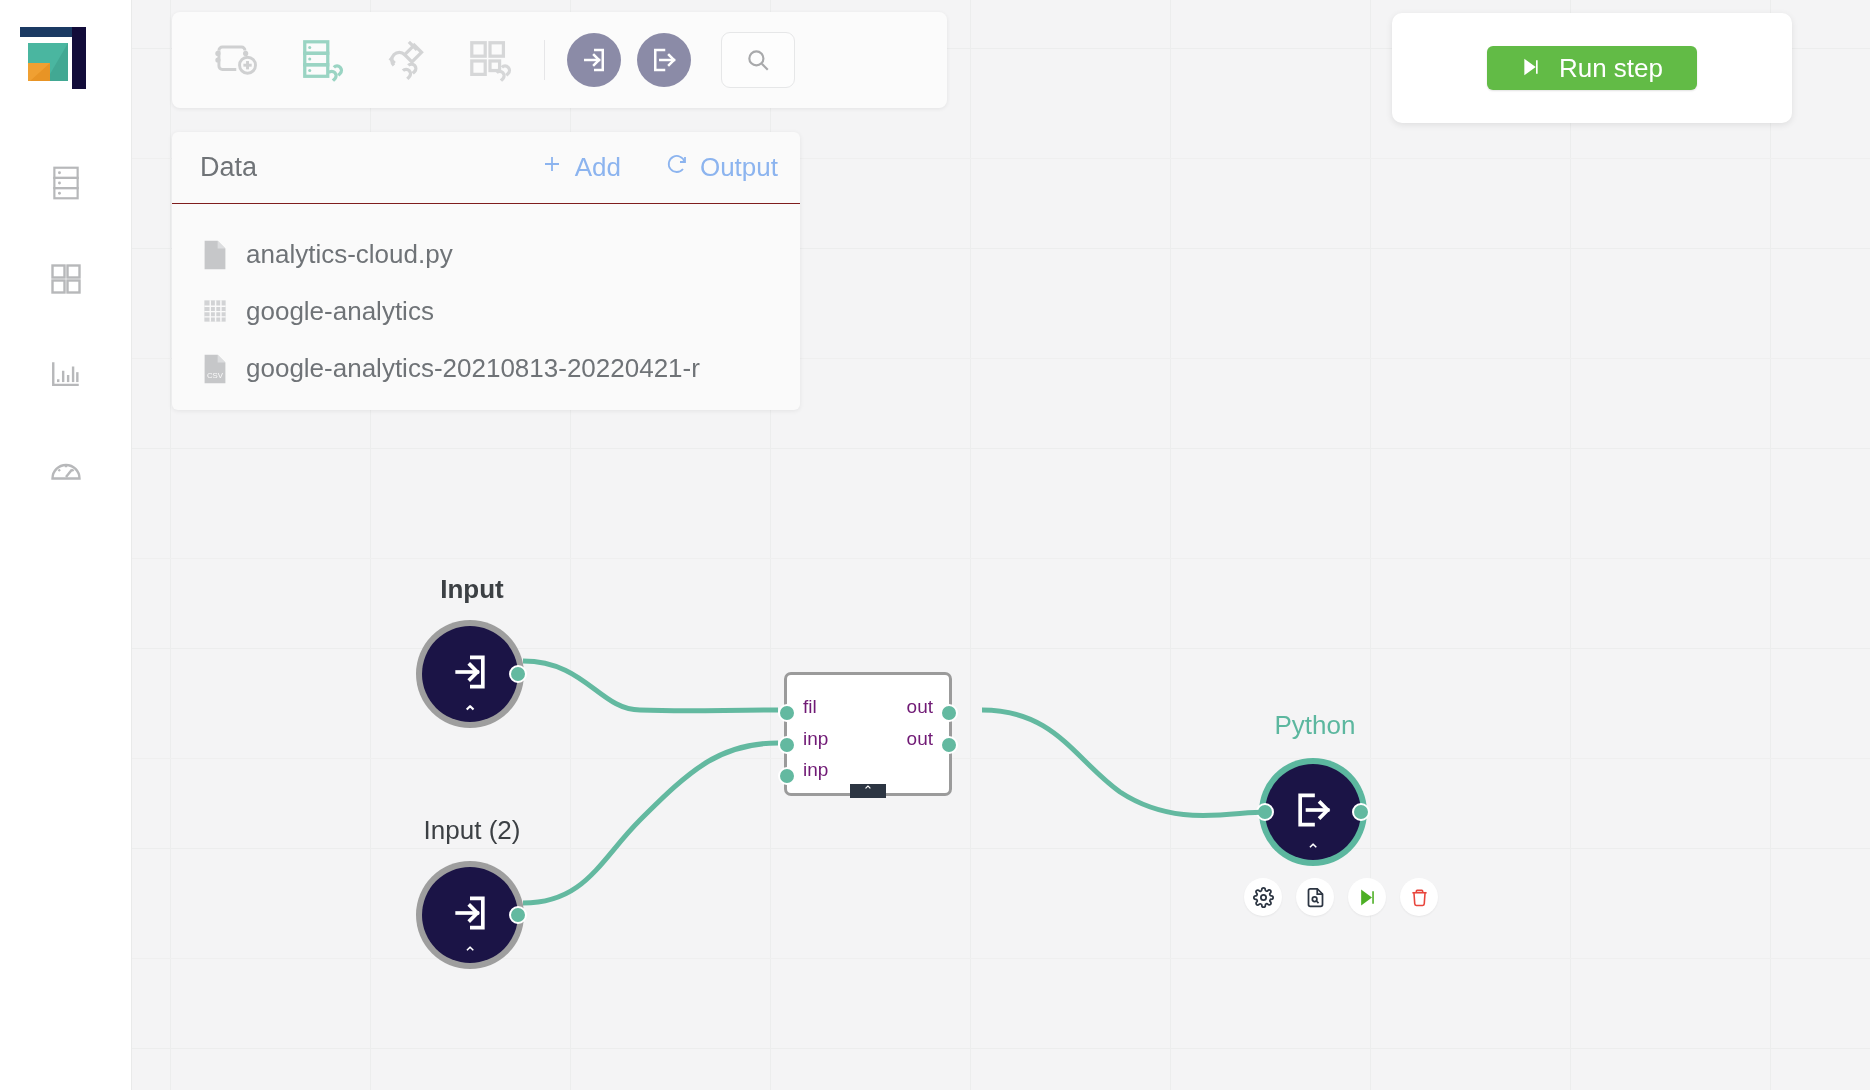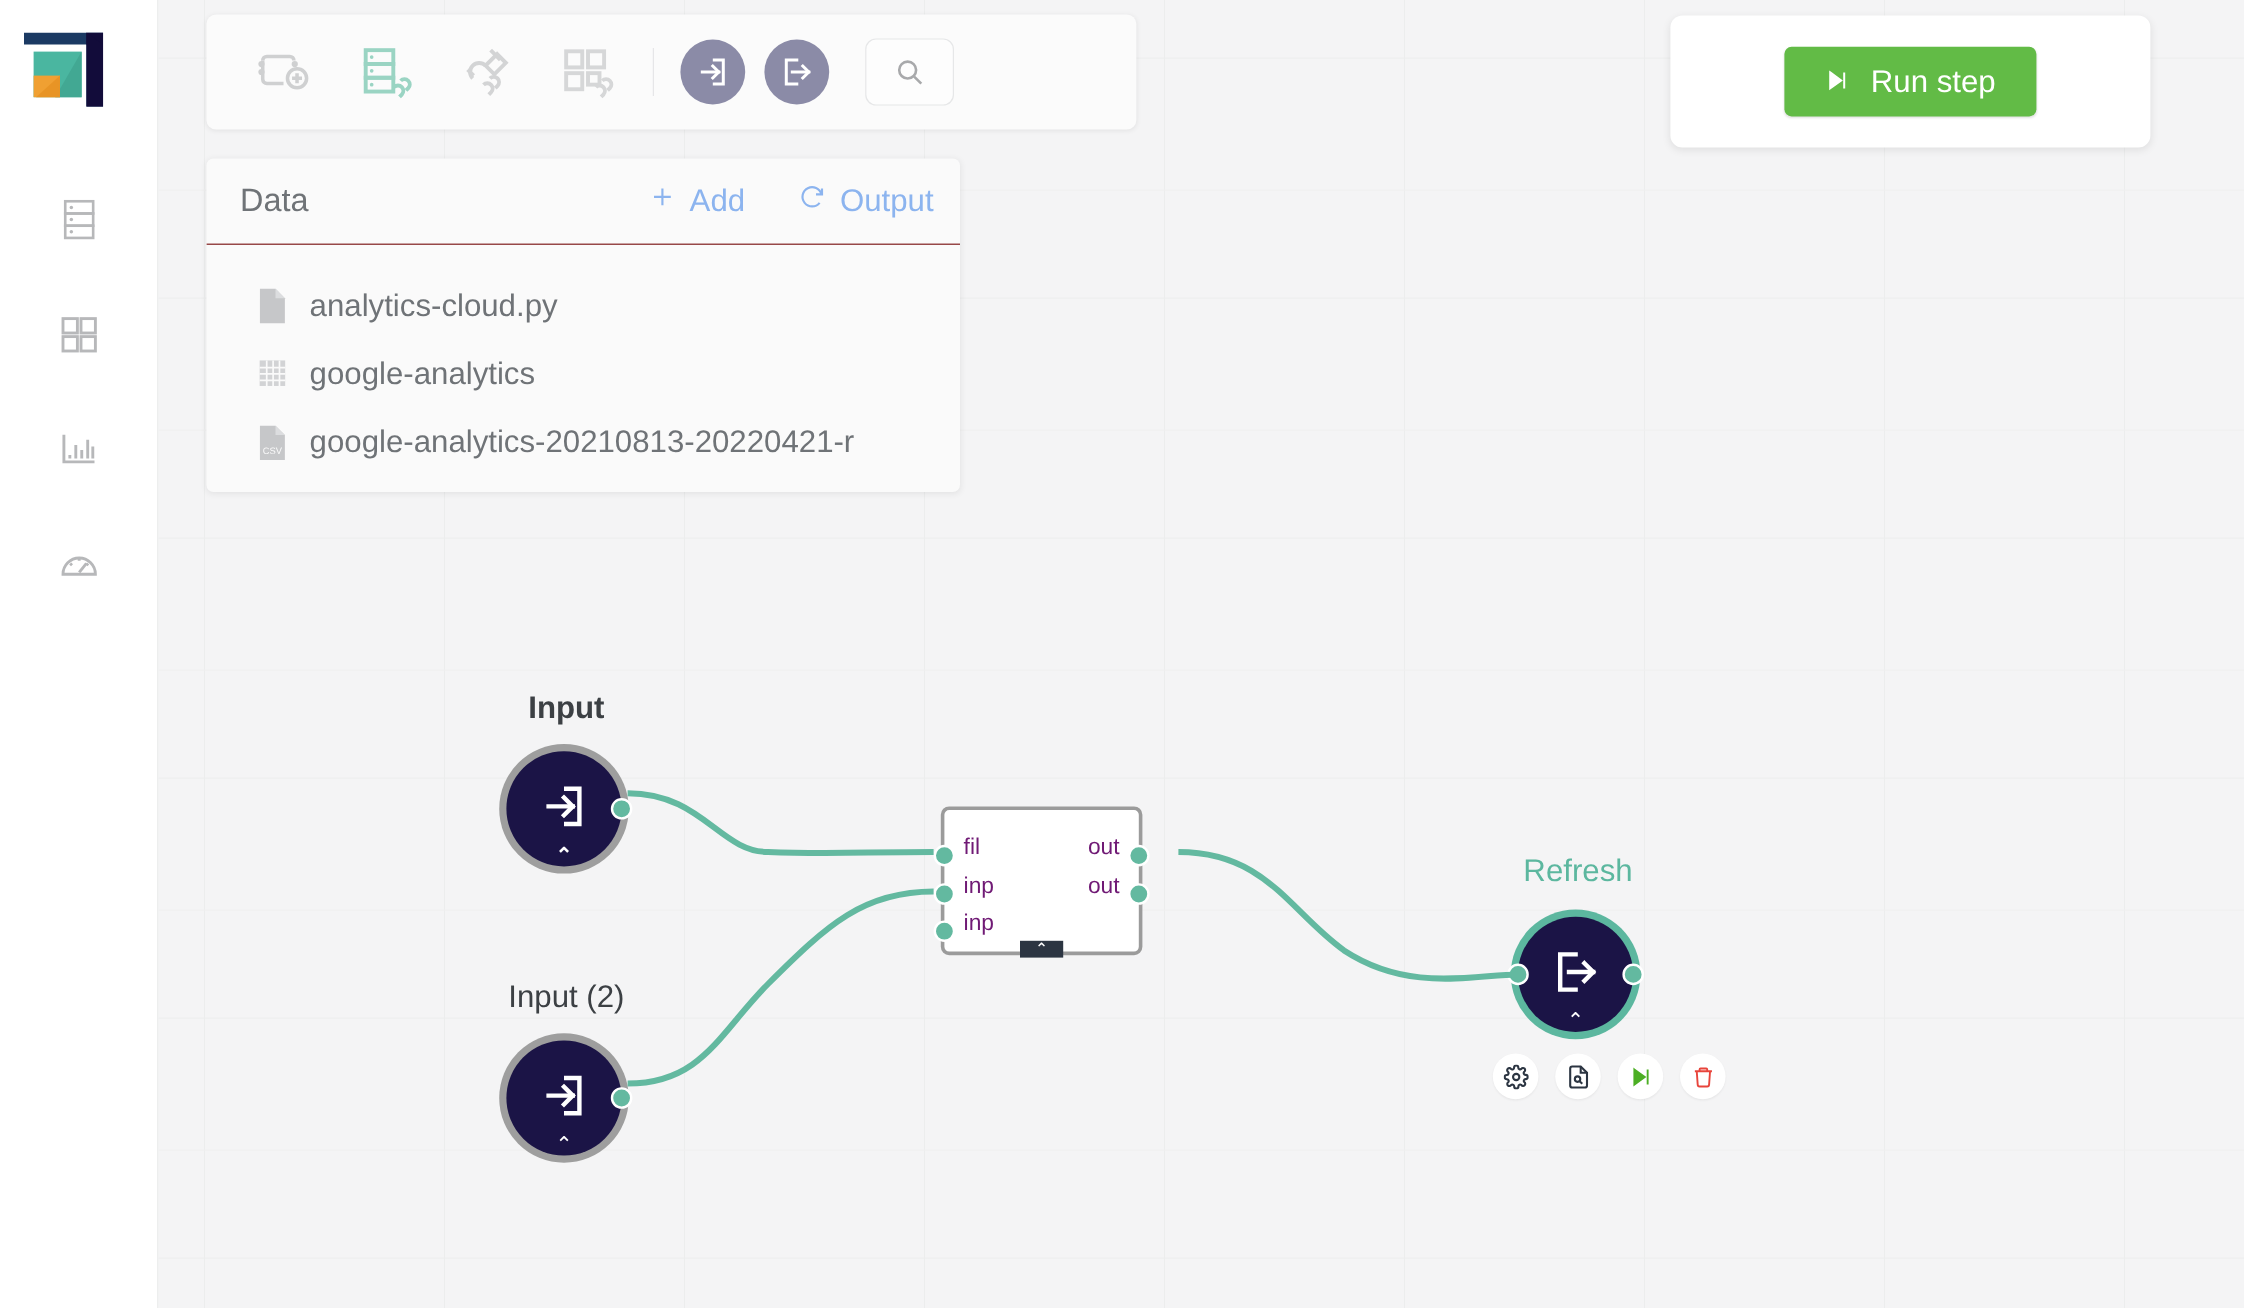--- a/index.html
+++ b/index.html
@@ -90,21 +90,21 @@
     background: #fff; border-radius: 10px;
     box-shadow: 0 2px 7px rgba(0,0,0,.09);
     display: flex; align-items: center; justify-content: center;
     z-index: 30;
   }
   #run-step-button {
     background: #62bb46;
     color: #fff;
     border: none;
     border-radius: 6px;
-    height: 58px;
+    height: 44px;
     padding: 0 34px;
     font-size: 26px;
     font-family: "Liberation Sans", sans-serif;
     display: flex; align-items: center; gap: 18px;
     cursor: pointer;
     box-shadow: 0 1px 2px rgba(0,0,0,.12);
   }
 
   
   #data-panel {
@@ -130,21 +130,21 @@
   }
   .dp-list { padding-top: 22px; }
   .dp-item {
     height: 57px;
     display: flex; align-items: center;
     padding-left: 30px;
     gap: 18px; cursor: pointer;
     white-space: nowrap;
   }
   .dp-item .fname { font-size: 26px; color: #6f7377; }
-  .fi { width: 26px; height: 32px; flex: none; margin-left: 12px; }
+  .fi { width: 26px; height: 32px; flex: none; }
 
   
   #graph { position: absolute; left: 0; top: 0; width: 1870px; height: 1090px; z-index: 10; pointer-events: none; }
   .gnode { position: absolute; pointer-events: auto; }
   .nlabel {
     position: absolute; width: 300px; text-align: center; left: -100px;
     font-size: 26px; color: #3c4044; white-space: nowrap;
   }
   .circ-node {
     width: 96px; height: 96px; border-radius: 50%;
@@ -243,21 +243,21 @@
       <div class="port-row" style="right:16px; top:21px;">out</div>
 
       <div class="port" style="right:-9px; top:61px;"></div>
       <div class="port-row" style="right:16px; top:53px;">out</div>
 
       <div class="box-caret">⌃</div>
     </div>
   </div>
 
   <div class="gnode" style="left:1265px; top:764px;">
-    <div class="nlabel" style="top:-54px; color:#5cb79f;">Refresh</div>
+    <div class="nlabel" style="top:-54px; color:#5cb79f;">Python</div>
     <div class="circ-node teal-ring">
       <span>
         <svg width="44" height="44" viewBox="0 0 24 24" fill="none" stroke="#ffffff" stroke-width="2" stroke-linecap="square">
           <polyline points="12,4 5,4 5,20 12,20"></polyline>
           <line x1="9" y1="12" x2="20" y2="12"></line>
           <polyline points="16,8 20,12 16,16"></polyline>
         </svg>
       </span>
       <span class="caret">⌃</span>
     </div>

